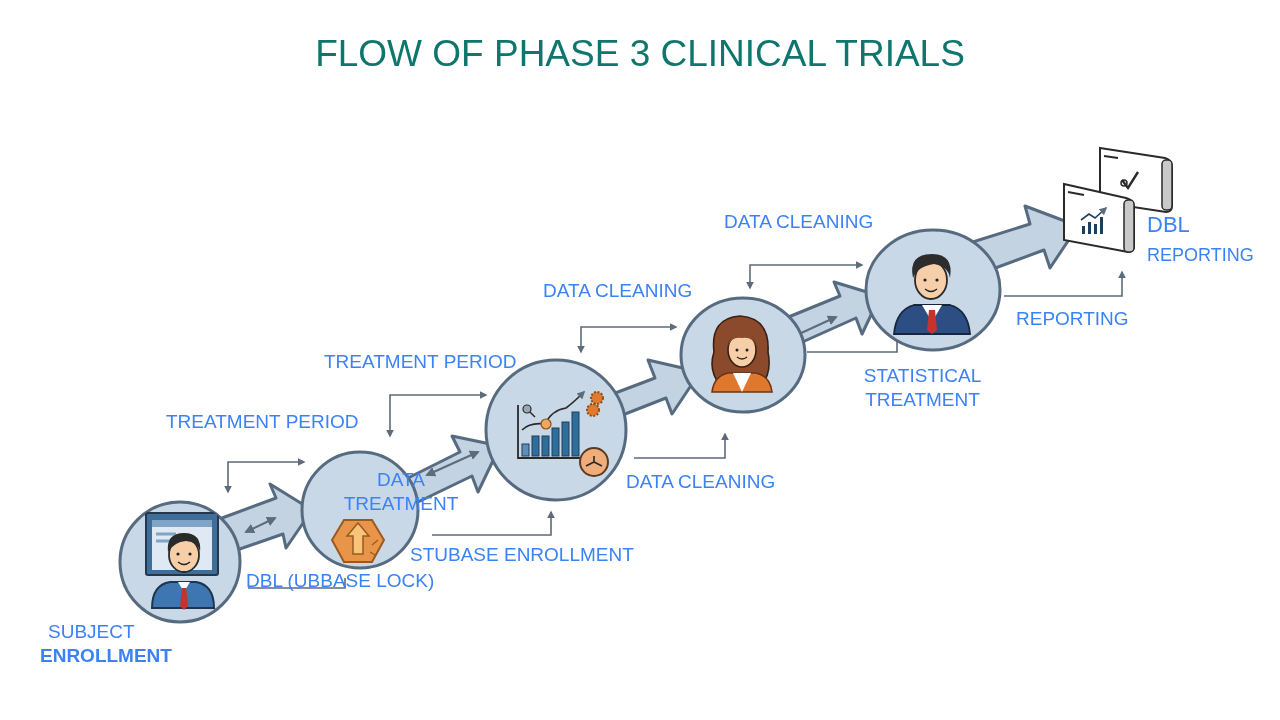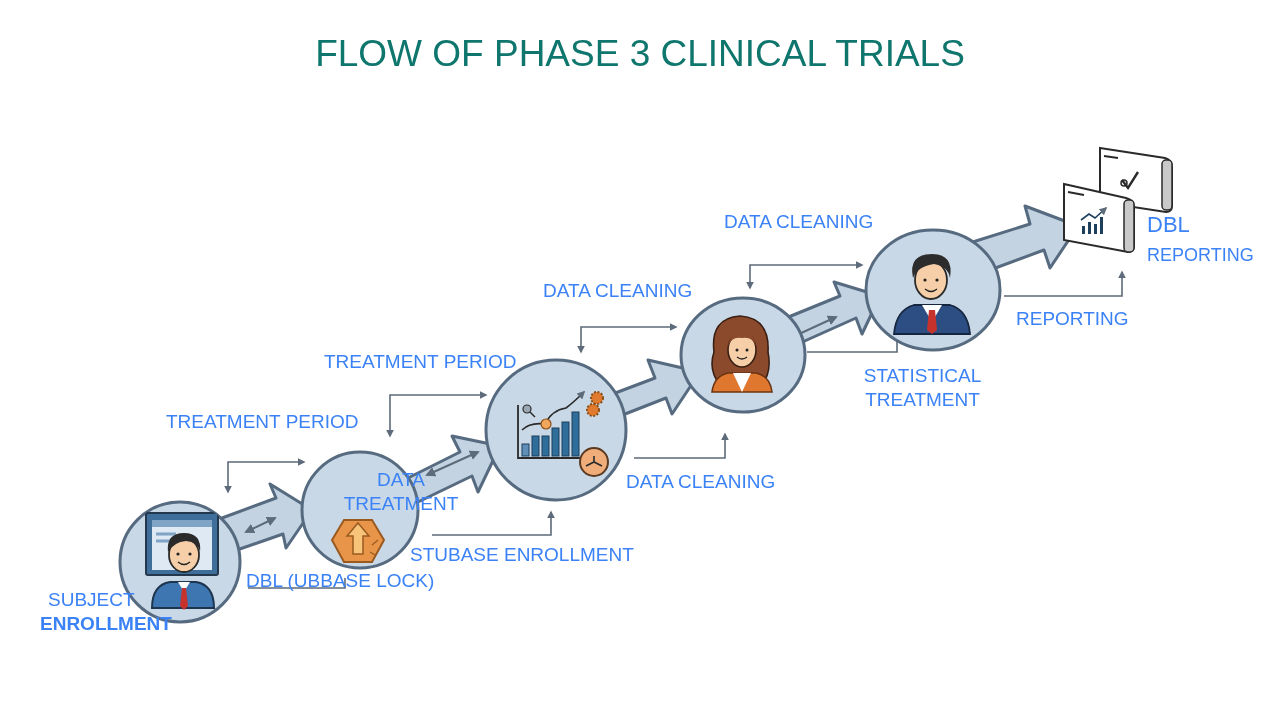--- a/index.html
+++ b/index.html
@@ -172,21 +172,21 @@
       <line x1="1068" y1="192" x2="1084" y2="195" stroke="#2a2a2a" stroke-width="2"></line>
       <rect x="1082" y="226" width="3" height="8" fill="#1d3f5c"></rect>
       <rect x="1088" y="222" width="3" height="12" fill="#1d3f5c"></rect>
       <rect x="1094" y="224" width="3" height="10" fill="#1d3f5c"></rect>
       <rect x="1100" y="217" width="3" height="17" fill="#1d3f5c"></rect>
       <path d="M1081,220 L1089,214 L1095,218 L1106,208" stroke="#1d3f5c" stroke-width="1.6" fill="none" marker-end="url(#ah)"></path>
     </g>
   </g>
 </svg>
 
-<div class="lbl" style="left:48px; top:588px;">
+<div class="lbl" style="left:48px; top:620px;">
   <div>SUBJECT</div>
   <div style="margin-left:-8px;font-weight:bold;">ENROLLMENT</div>
 </div>
 <div class="lbl" style="left:246px; top:569px;">DBL (UBBASE LOCK)</div>
 <div class="lbl" style="left:166px; top:410px;">TREATMENT PERIOD</div>
 <div class="lbl" style="left:324px; top:350px;">TREATMENT PERIOD</div>
 <div class="lbl center" style="left:300px; top:468px; width:120px;margin-left:41px;">
   <div>DATA</div>
   <div>TREATMENT</div>
 </div>

